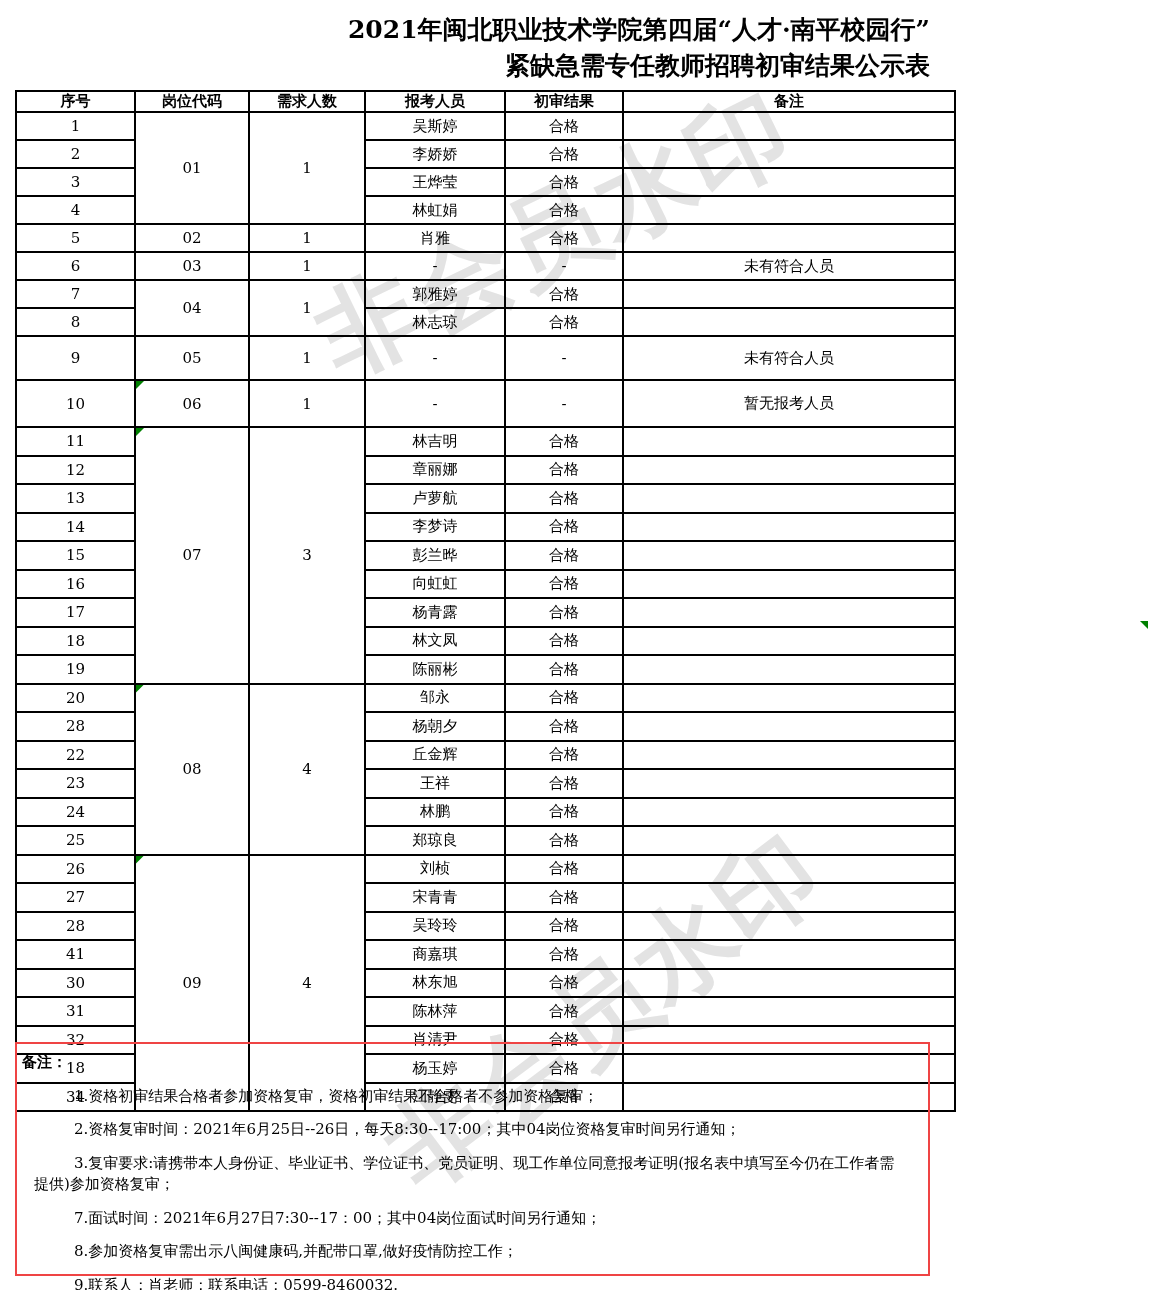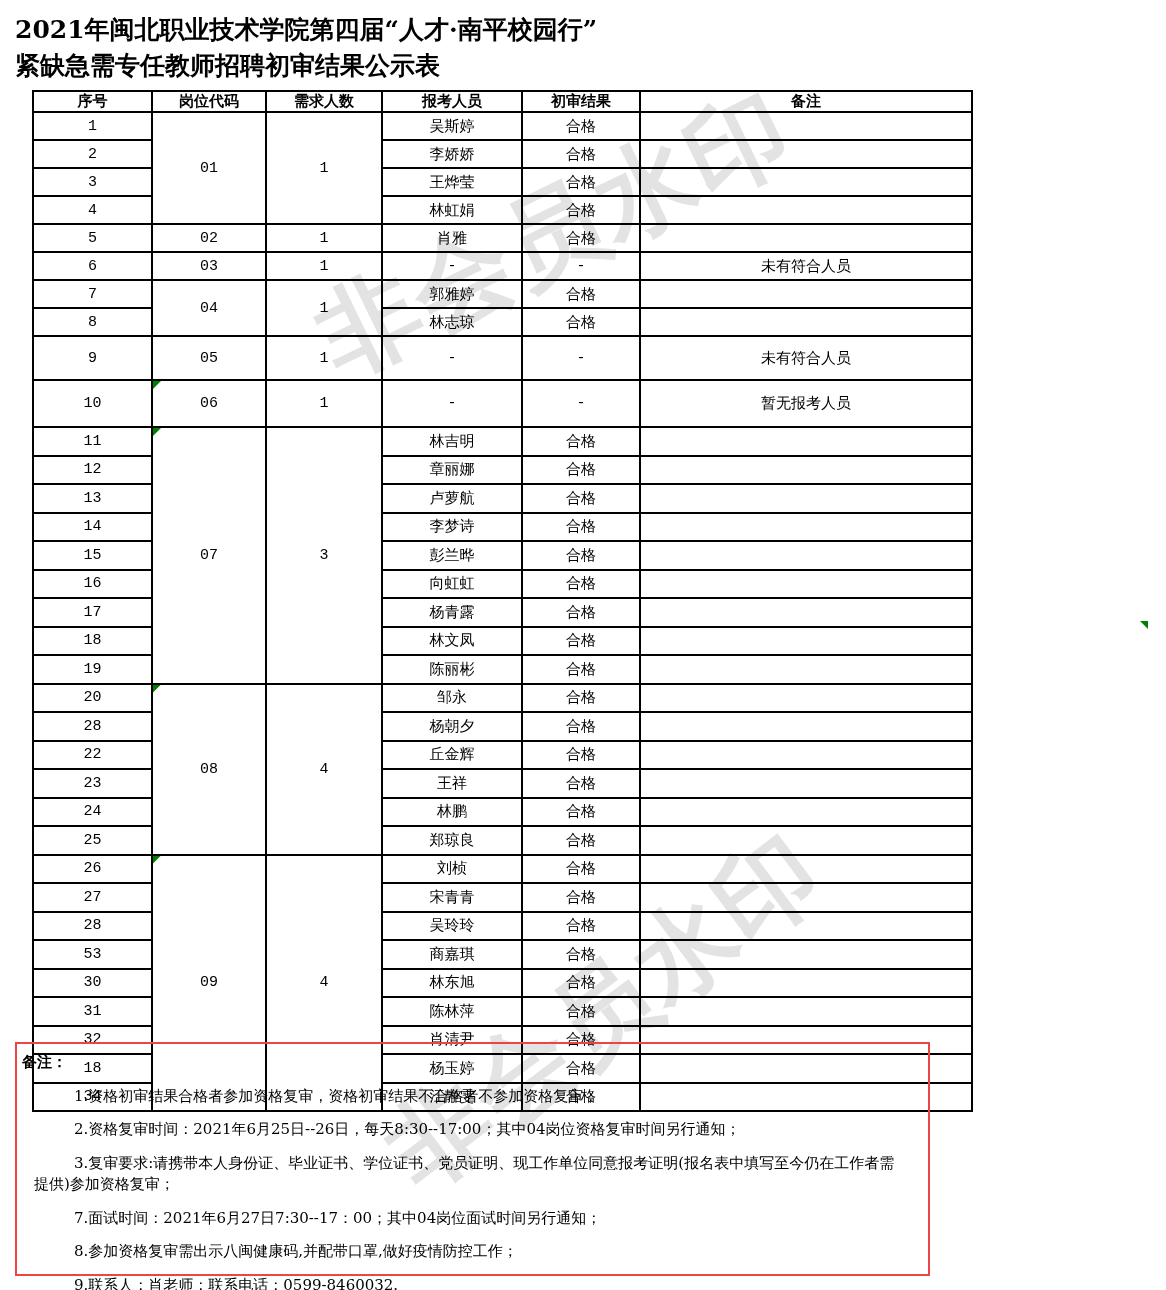--- a/index.html
+++ b/index.html
@@ -2,24 +2,24 @@
 <html><head>
 <meta charset="utf-8">
 <style>
   html,body{margin:0;padding:0;}
   body{width:1166px;height:1290px;background:#ffffff;position:relative;overflow:hidden;
        font-family:"DejaVu Serif", serif;color:#000;}
   .watermark{position:absolute;z-index:0;color:#e3e3e3;font-weight:bold;font-size:100px;
        white-space:nowrap;font-family:"DejaVu Sans", sans-serif;letter-spacing:2px;}
   .wm-top{left:300px;top:168px;transform:rotate(-26deg);}
   .wm-bottom{left:350px;top:945px;transform:rotate(-37deg);}
-  .title{position:absolute;left:15px;top:12px;width:915px;text-align:left;z-index:1;
+  .title{position:absolute;left:15px;top:12px;width:915px;text-align:right;z-index:1;
        font-weight:bold;font-size:25px;line-height:36px;}
-  table.results{position:absolute;left:32px;top:90px;width:915px;border-collapse:collapse;
-       table-layout:fixed;z-index:1;font-family:Liberation Mono, monospace;}
+  table.results{position:absolute;left:15px;top:90px;width:915px;border-collapse:collapse;
+       table-layout:fixed;z-index:1;}
   table.results th, table.results td{border:2px solid #000;padding:0 2px;text-align:center;
        font-size:15px;overflow:hidden;background:transparent;}
   table.results th{font-weight:bold;height:19px;}
   tr.r  td{height:26px;}
   tr.r9 td{height:42px;}
   tr.r10 td{height:45px;}
   tr.rl td{height:26.5px;}
   td.rel{position:relative;}
   .corner-flag{position:absolute;left:0;top:0;width:8px;height:8px;background:#008000;
        clip-path:polygon(0 0,100% 0,0 100%);}
@@ -232,21 +232,21 @@
     <td>合格</td>
     <td></td>
   </tr>
   <tr class="rl">
     <td>28</td>
     <td>吴玲玲</td>
     <td>合格</td>
     <td></td>
   </tr>
   <tr class="rl">
-    <td>53</td>
+    <td>41</td>
     <td>商嘉琪</td>
     <td>合格</td>
     <td></td>
   </tr>
   <tr class="rl">
     <td>30</td>
     <td>林东旭</td>
     <td>合格</td>
     <td></td>
   </tr>

